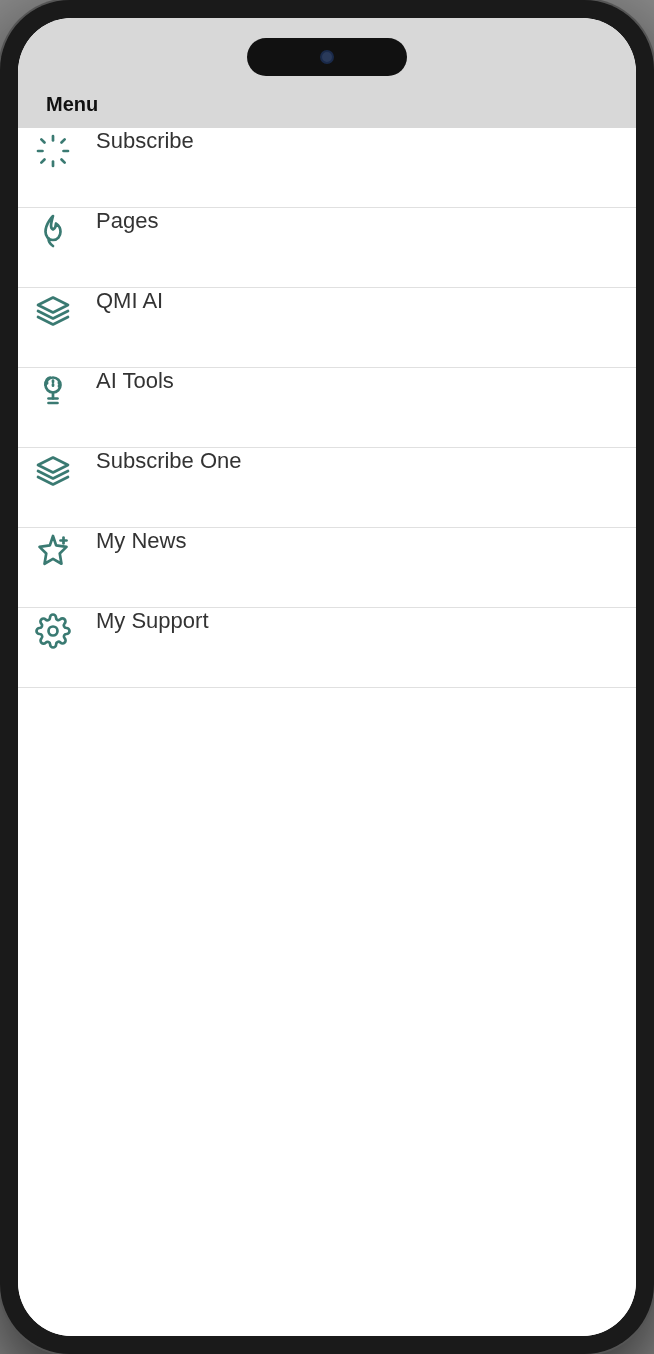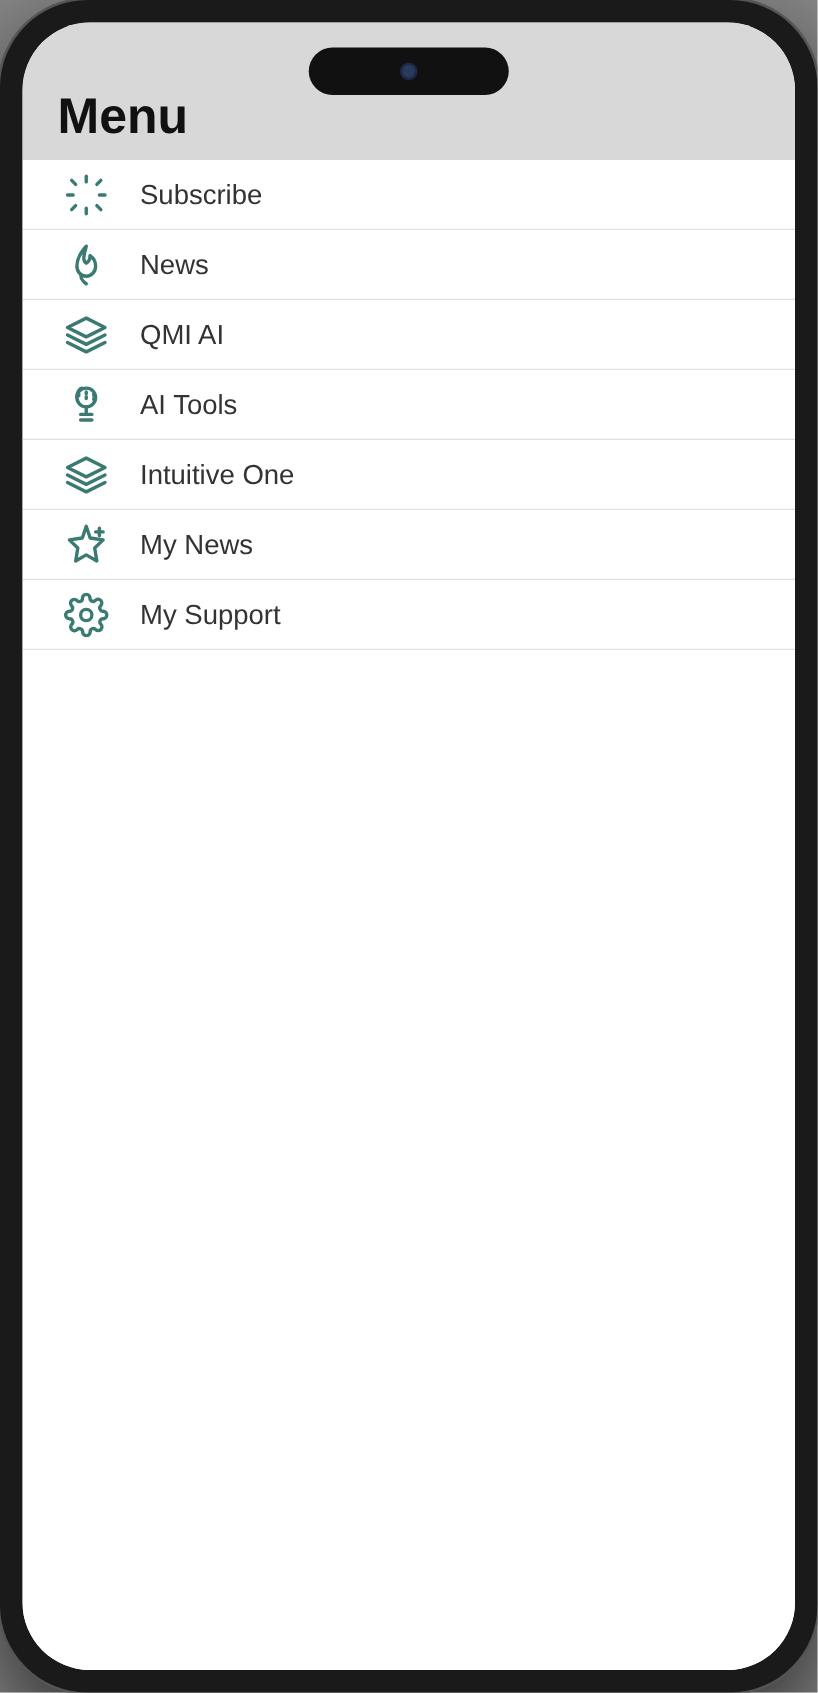--- a/index.html
+++ b/index.html
@@ -63,37 +63,37 @@
 
     .notch-camera {
       width: 14px;
       height: 14px;
       background: #2a3a5a;
       border-radius: 50%;
       border: 2px solid #1a2a4a;
     }
 
     .menu-title {
-      font-size: 40px;
+      font-size: 20px;
       font-weight: 600;
       color: #111;
     }
 
     
     .menu-content {
       flex: 1;
       background: #fff;
       overflow-y: auto;
     }
 
     .menu-item {
       display: flex;
-      align-items: center;
-      padding: 0 28px;
-      height: 56px;
+      align-items: flex-start;
+      padding: 0 12px;
+      height: 80px;
       border-bottom: 1px solid #e0e0e0;
       cursor: pointer;
     }
 
     .menu-icon {
       width: 46px;
       height: 46px;
       display: flex;
       align-items: center;
       justify-content: center;
@@ -154,21 +154,21 @@
       </div>
 
       <div class="menu-item">
         <div class="menu-icon">
           <svg viewBox="0 0 24 24">
 
             <path d="M12 2C12 2 7 7 7 12.5C7 15.5 9 18 12 18C15 18 17 15.5 17 12.5C17 10 15.5 8 14 7C14 7 14 10 12 11C10 10 10.5 7.5 12 2Z" stroke-linejoin="round" stroke-linecap="round"></path>
             <path d="M12 22C12 22 9 20 9 17" stroke-linecap="round"></path>
           </svg>
         </div>
-        <span class="menu-label">News</span>
+        <span class="menu-label">Pages</span>
       </div>
 
       <div class="menu-item">
         <div class="menu-icon">
           <svg viewBox="0 0 24 24">
 
             <polygon points="12,3 22,8 12,13 2,8" stroke-linejoin="round"></polygon>
             <polyline points="2,12 12,17 22,12" stroke-linecap="round" stroke-linejoin="round"></polyline>
             <polyline points="2,16 12,21 22,16" stroke-linecap="round" stroke-linejoin="round"></polyline>
           </svg>
@@ -195,21 +195,21 @@
 
       <div class="menu-item">
         <div class="menu-icon">
           <svg viewBox="0 0 24 24">
 
             <polygon points="12,3 22,8 12,13 2,8" stroke-linejoin="round"></polygon>
             <polyline points="2,12 12,17 22,12" stroke-linecap="round" stroke-linejoin="round"></polyline>
             <polyline points="2,16 12,21 22,16" stroke-linecap="round" stroke-linejoin="round"></polyline>
           </svg>
         </div>
-        <span class="menu-label">Intuitive One</span>
+        <span class="menu-label">Subscribe One</span>
       </div>
 
       <div class="menu-item">
         <div class="menu-icon">
           <svg viewBox="0 0 24 24">
 
             <polygon points="12,2 14.09,8.26 21,9.27 16.5,13.63 17.64,20.5 12,17.27 6.36,20.5 7.5,13.63 3,9.27 9.91,8.26" stroke-linejoin="round" stroke-linecap="round"></polygon>
             <line x1="19" y1="3" x2="19" y2="7" stroke-linecap="round"></line>
             <line x1="17" y1="5" x2="21" y2="5" stroke-linecap="round"></line>
           </svg>

